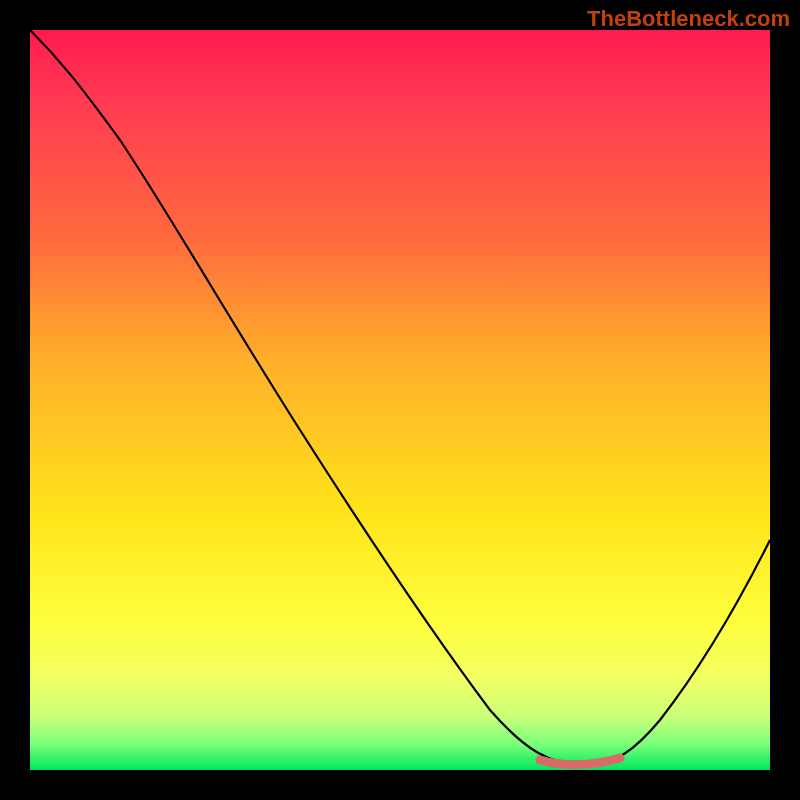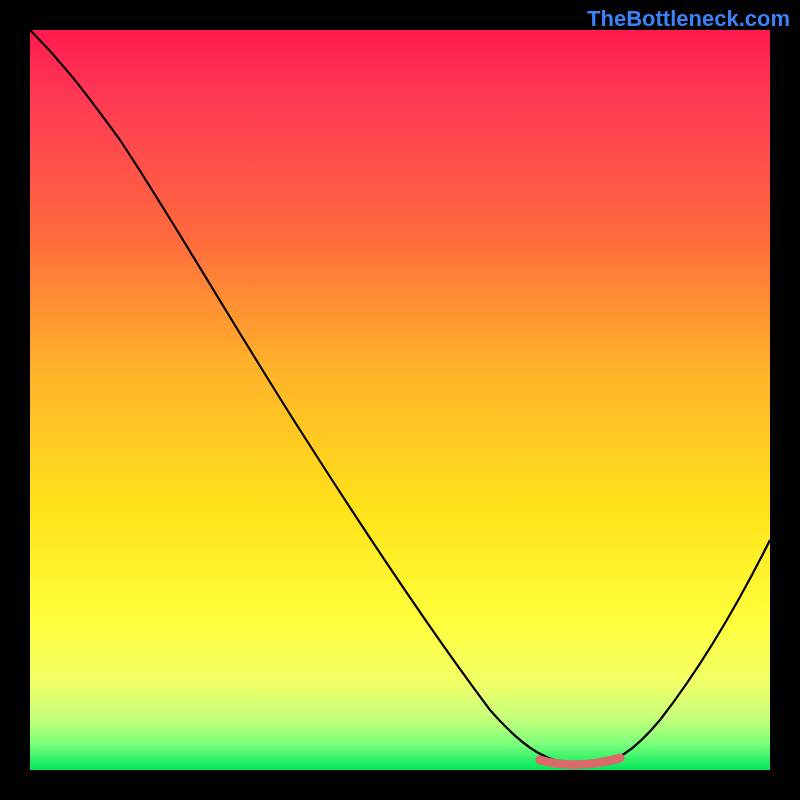--- a/index.html
+++ b/index.html
@@ -1,17 +1,17 @@
 <!DOCTYPE html>
 <html><head>
 <meta charset="utf-8">
 <style>
   * { margin: 0; padding: 0; box-sizing: border-box; }
   body { width: 800px; height: 800px; background: #000; position: relative; font-family: Arial, sans-serif; }
-  .watermark { position: absolute; top: 6px; right: 10px; color: #3b82f6; font-size: 22px; font-weight: bold; z-index: 10; }
+  .watermark { position: absolute; top: 6px; right: 10px; color: #c2410c; font-size: 22px; font-weight: bold; z-index: 10; }
   .plot-area { position: absolute; left: 30px; top: 30px; width: 740px; height: 740px; background: linear-gradient(to bottom, #ff1a4d 0%, #ff3654 8%, #ff6a3d 28%, #ffb02a 45%, #ffe31a 65%, #ffff3d 80%, #f2ff66 88%, #c6ff7a 93%, #7aff7a 96.5%, #00e85c 100%); }
   .curve-svg { position: absolute; left: 30px; top: 30px; width: 740px; height: 740px; }
   .short-seg { stroke: #d86a6a; stroke-width: 9; stroke-linecap: round; fill: none; }
 </style>
 </head>
 <body>
 
 <div class="plot-area"></div>
 
 <svg class="curve-svg" viewBox="0 0 740 740">

